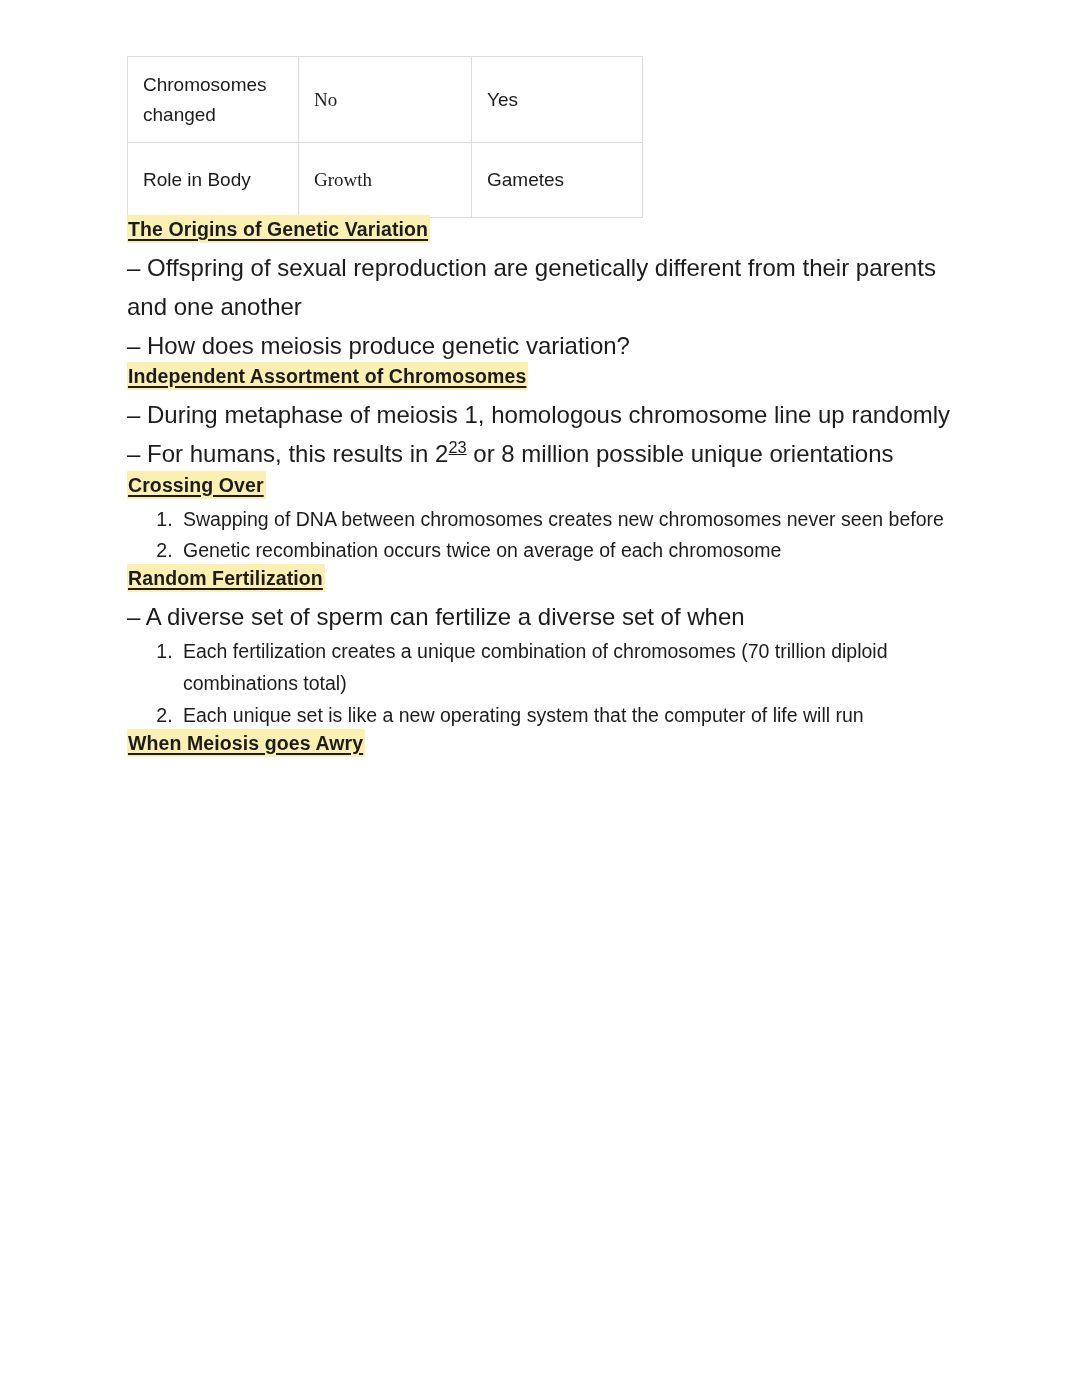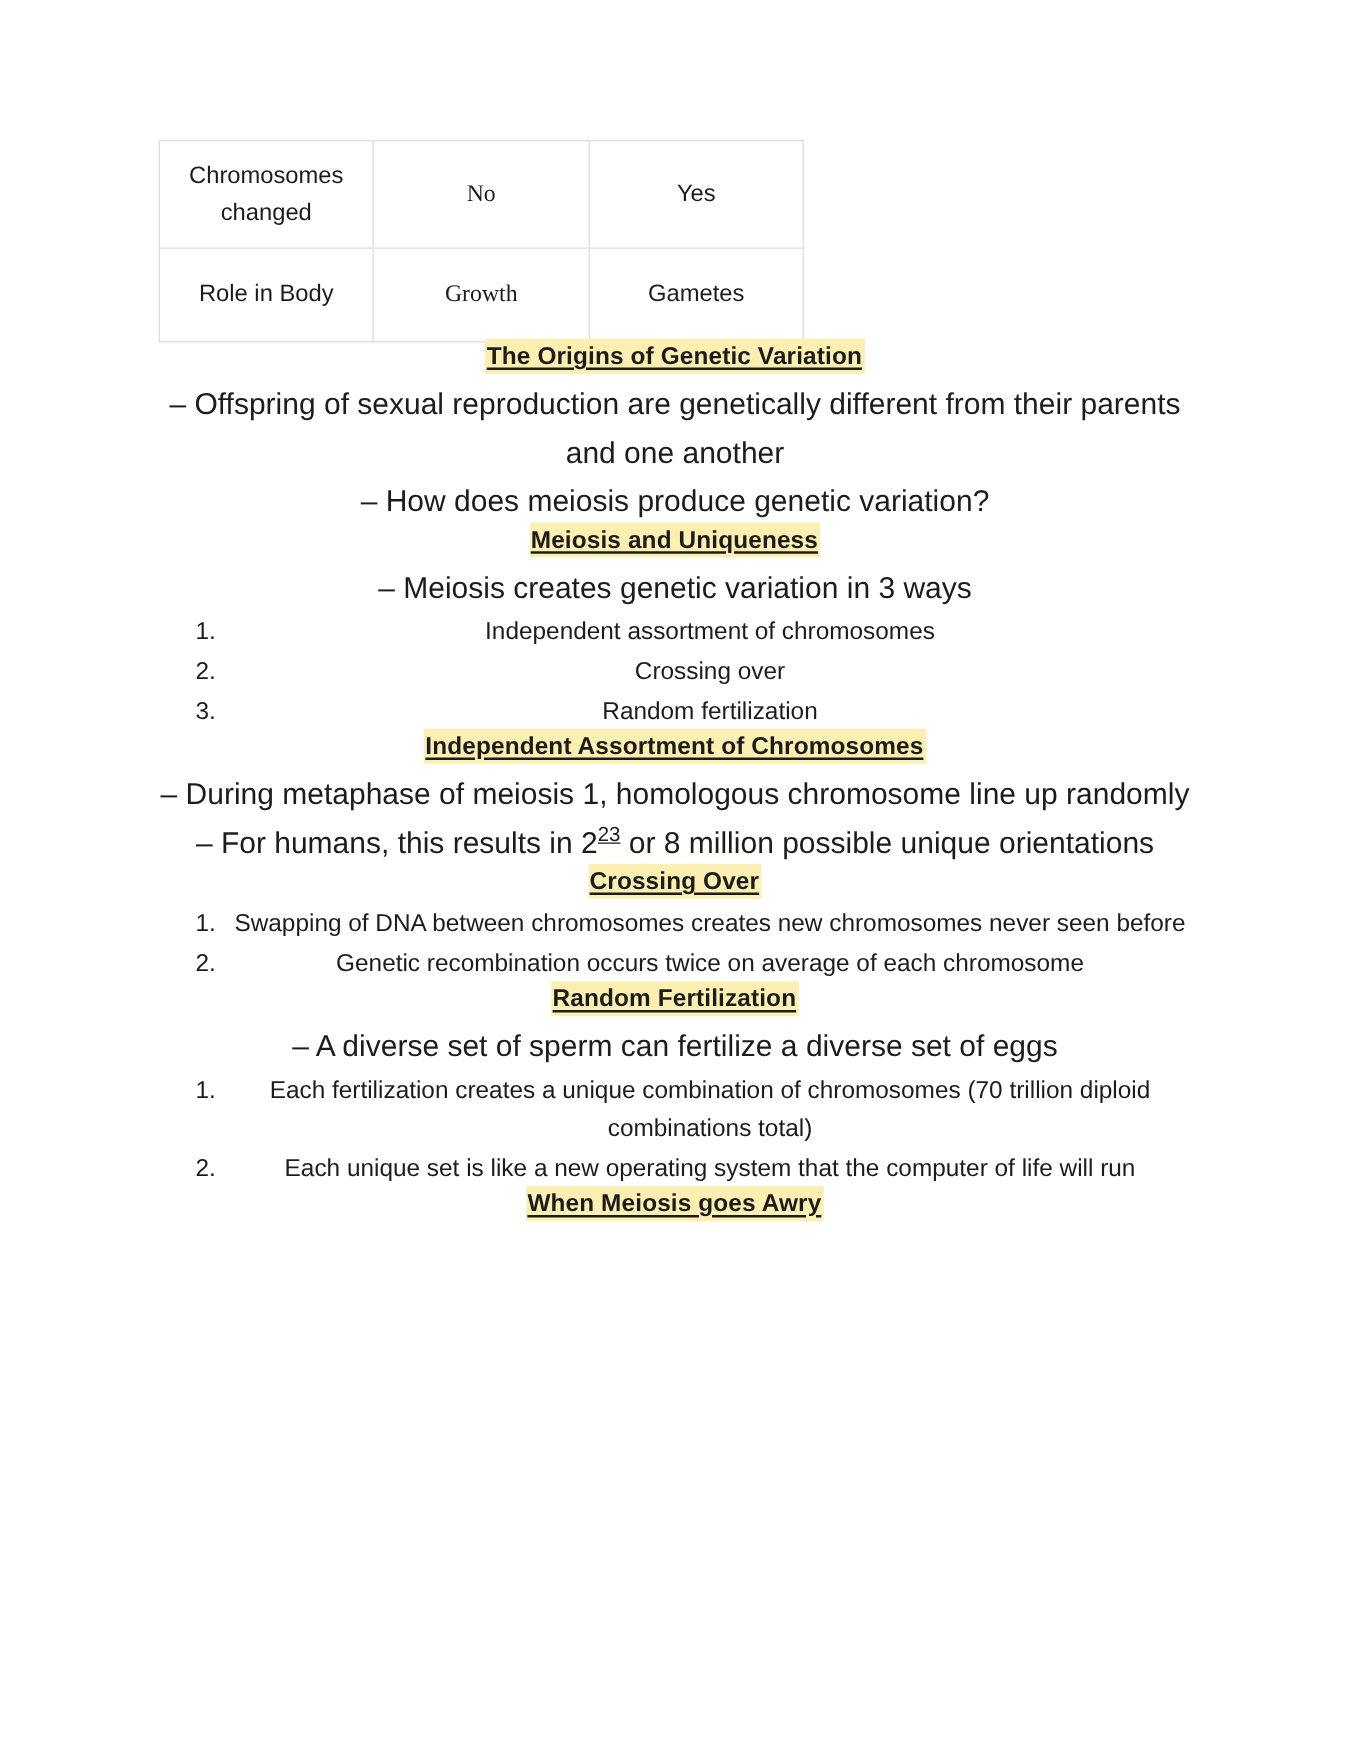--- a/index.html
+++ b/index.html
@@ -5,22 +5,21 @@
   * { margin: 0; padding: 0; box-sizing: border-box; }
   html, body { background: #ffffff; }
   body {
     width: 1080px;
     min-height: 1397px;
     font-family: "Liberation Sans", sans-serif;
     color: #1c1c1c;
     -webkit-font-smoothing: antialiased;
   }
   .page {
-    padding: 112px 127px 60px 127px;
-    text-align: center;
+    padding: 56px 127px 60px 127px;
   }
 
   
   table.doc-table {
     border-collapse: collapse;
     table-layout: fixed;
   }
   table.doc-table td {
     border: 1px solid #dcdcdc;
     font-size: 19px;
@@ -85,47 +84,38 @@
       </tr>
     </tbody>
   </table>
 
   <section>
     <h2><span class="hl">The Origins of Genetic Variation</span></h2>
     <p class="bullet">– Offspring of sexual reproduction are genetically different from their parents and one another</p>
     <p class="bullet">– How does meiosis produce genetic variation?</p>
   </section>
 
-  <section>
-    <h2><span class="hl">Meiosis and Uniqueness</span></h2>
-    <p class="bullet">– Meiosis creates genetic variation in 3 ways</p>
-    <ol class="numbered">
-      <li>Independent assortment of chromosomes</li>
-      <li>Crossing over</li>
-      <li>Random fertilization</li>
-    </ol>
-  </section>
 
   <section>
     <h2><span class="hl">Independent Assortment of Chromosomes</span></h2>
     <p class="bullet">– During metaphase of meiosis 1, homologous chromosome line up randomly</p>
     <p class="bullet"><span>– For humans, this results in 2</span><sup>23</sup><span> or 8 million possible unique orientations</span></p>
   </section>
 
   <section>
     <h2><span class="hl">Crossing Over</span></h2>
     <ol class="numbered">
       <li>Swapping of DNA between chromosomes creates new chromosomes never seen before</li>
       <li>Genetic recombination occurs twice on average of each chromosome</li>
     </ol>
   </section>
 
   <section>
     <h2><span class="hl">Random Fertilization</span></h2>
-    <p class="bullet">– A diverse set of sperm can fertilize a diverse set of eggs</p>
+    <p class="bullet">– A diverse set of sperm can fertilize a diverse set of when</p>
     <ol class="numbered">
       <li>Each fertilization creates a unique combination of chromosomes (70 trillion diploid combinations total)</li>
       <li>Each unique set is like a new operating system that the computer of life will run</li>
     </ol>
   </section>
 
   <section>
     <h2><span class="hl">When Meiosis goes Awry</span></h2>
   </section>
 

